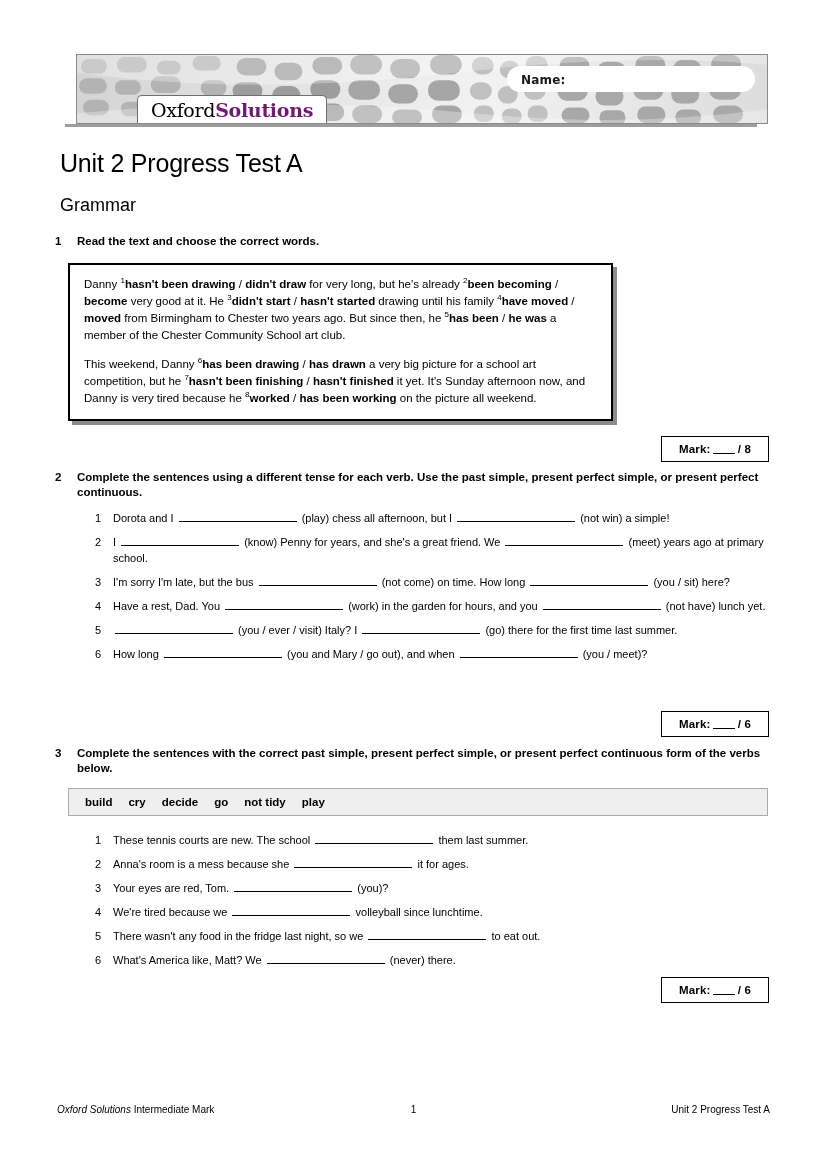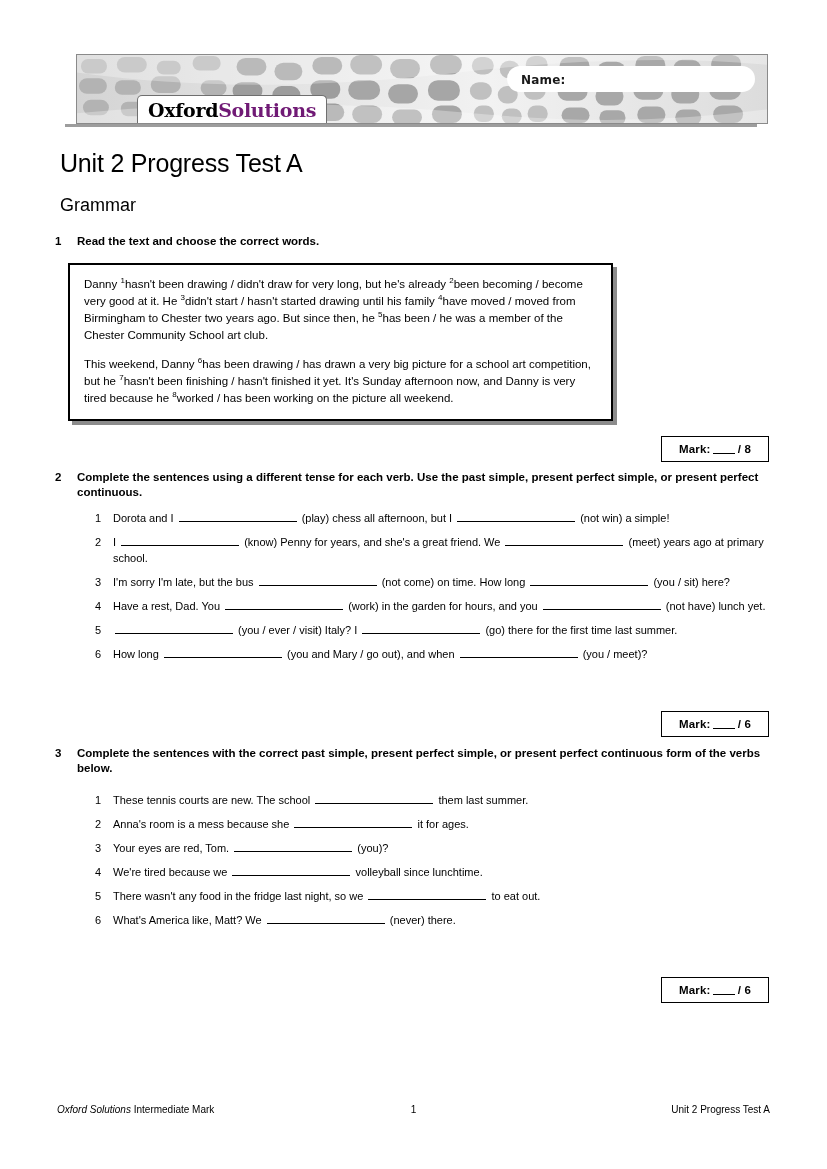--- a/index.html
+++ b/index.html
@@ -77,21 +77,21 @@
     border-bottom: none;
     border-radius: 5px 5px 0 0;
     box-sizing: border-box;
     text-align: center;
     padding-top: 3px;
     white-space: nowrap;
   }
   .logo-oxford {
     font-family: "DejaVu Serif", serif;
     font-size: 19px;
-    font-weight: 700;
+    font-weight: 400;
     color: #000;
     letter-spacing: -0.3px;
   }
   .logo-solutions {
     font-family: "DejaVu Serif", serif;
     font-size: 19px;
     font-weight: 700;
     color: #701a75;
     letter-spacing: -0.3px;
   }
@@ -161,21 +161,21 @@
     height: 100%;
     background: #8c8c8c;
     z-index: 1;
   }
   .textbox p {
     margin: 0;
     font-size: 11.5px;
     line-height: 17px;
   }
   .textbox p + p { margin-top: 12px; }
-  .textbox b { font-weight: normal; }
+  .textbox b { font-weight: bold; }
   sup {
     font-size: 8px;
     vertical-align: super;
     line-height: 0;
   }
 
   
   .items { margin-top: 10px; }
   .item {
     display: flex;
@@ -408,20 +408,21 @@
 
   <div class="markbox" style="left:661px; top:711px;">
     <span>Mark:</span><span class="mark-line"></span><span>/ 6</span>
   </div>
 
   <div class="exercise" id="ex3" style="top:746px;">
     <div class="ex-head">
       <div class="ex-num">3</div>
       <div class="ex-instr">Complete the sentences with the correct past simple, present perfect simple, or present perfect continuous form of the verbs below.</div>
     </div>
+    <div class="wordbank" id="ex3-wordbank"><span>build</span><span>cry</span><span>decide</span><span>go</span><span>not tidy</span><span>play</span></div>
     <div class="items" id="ex3-items" style="margin-top:16px;">
         <div class="item">
           <div class="item-num">1</div>
           <div class="item-text"><span>These tennis courts are new. The school </span><span class="blank"></span><span> them last summer.</span></div>
         </div>
         <div class="item">
           <div class="item-num">2</div>
           <div class="item-text"><span>Anna's room is a mess because she </span><span class="blank"></span><span> it for ages.</span></div>
         </div>
         <div class="item">

